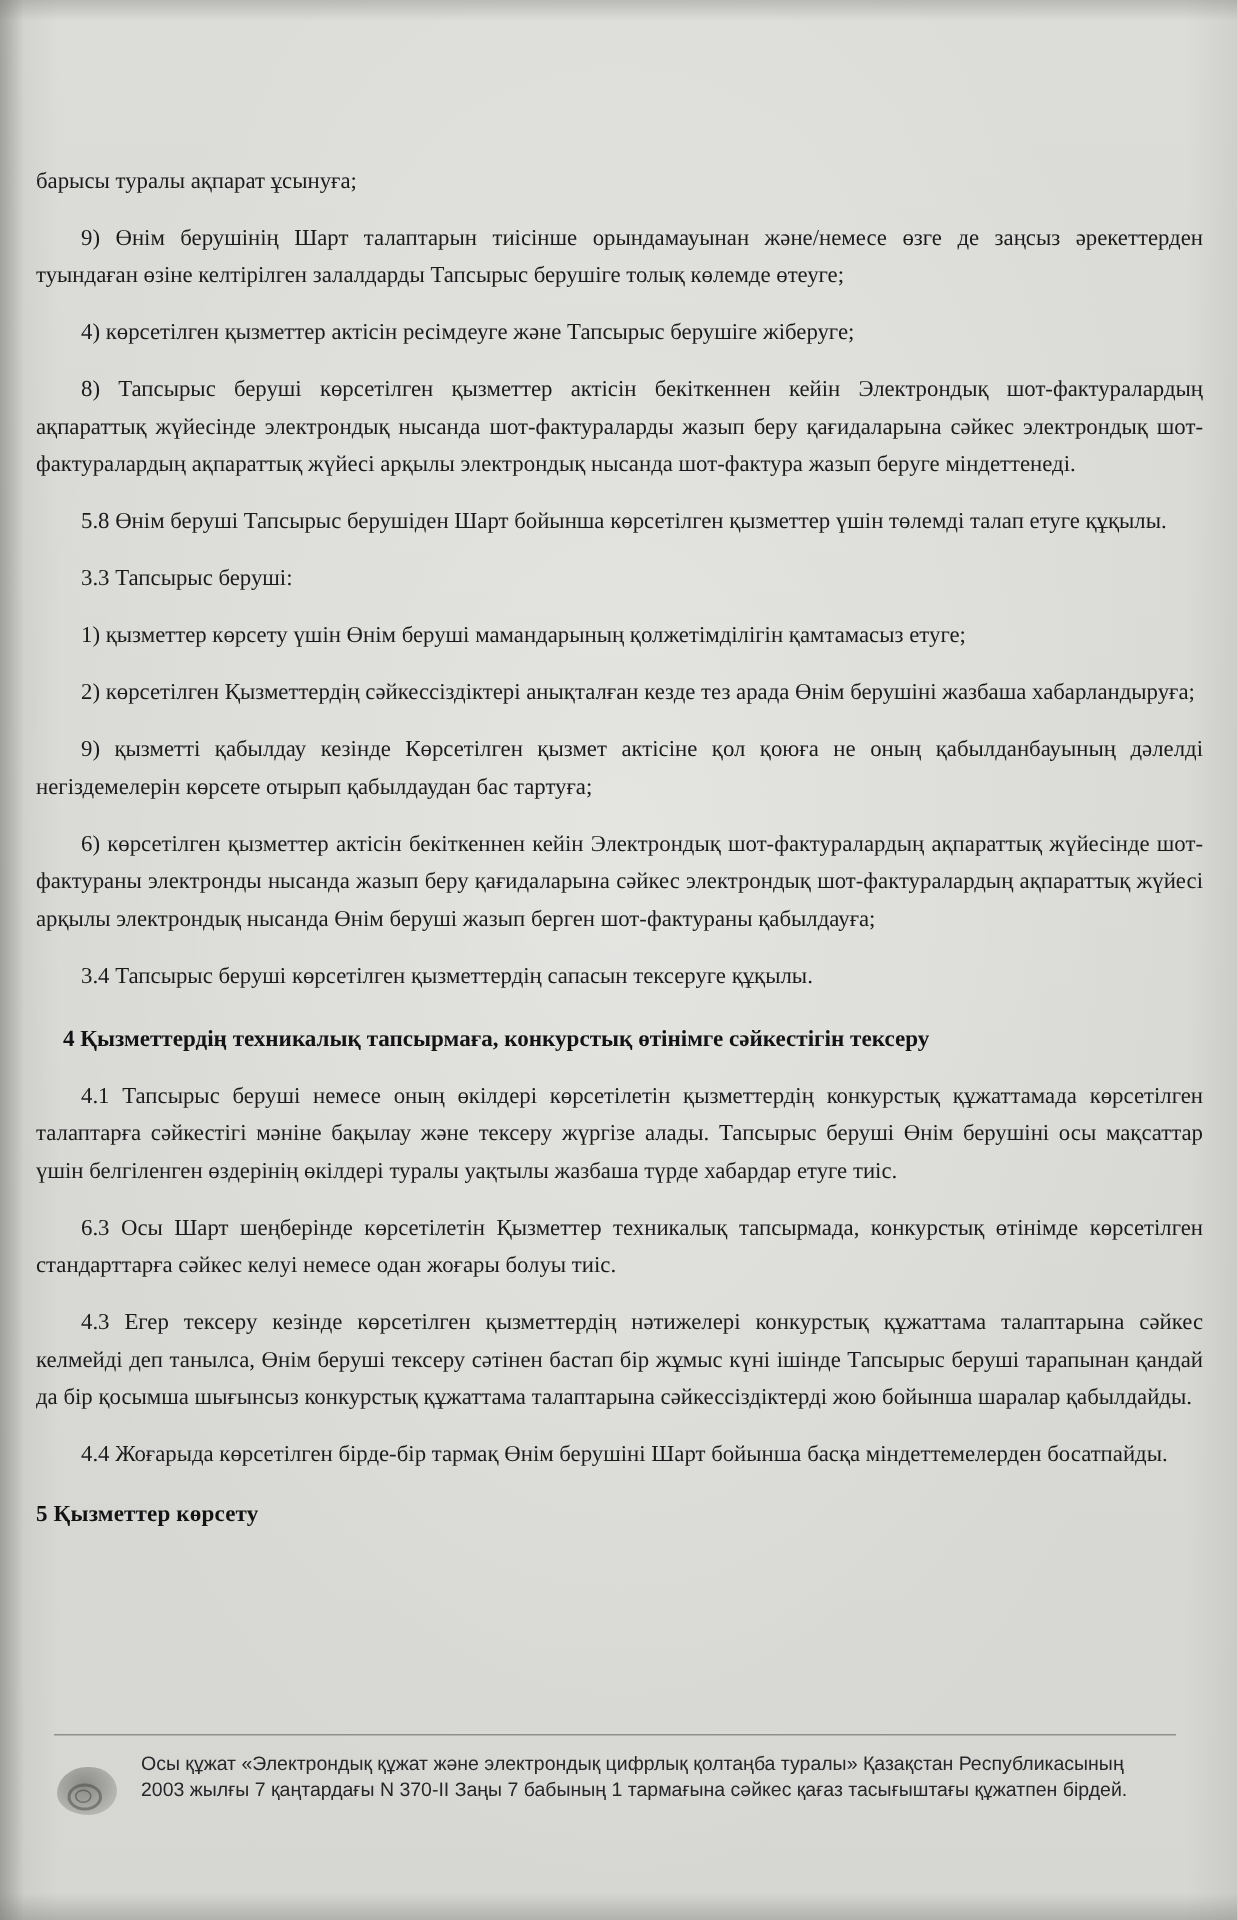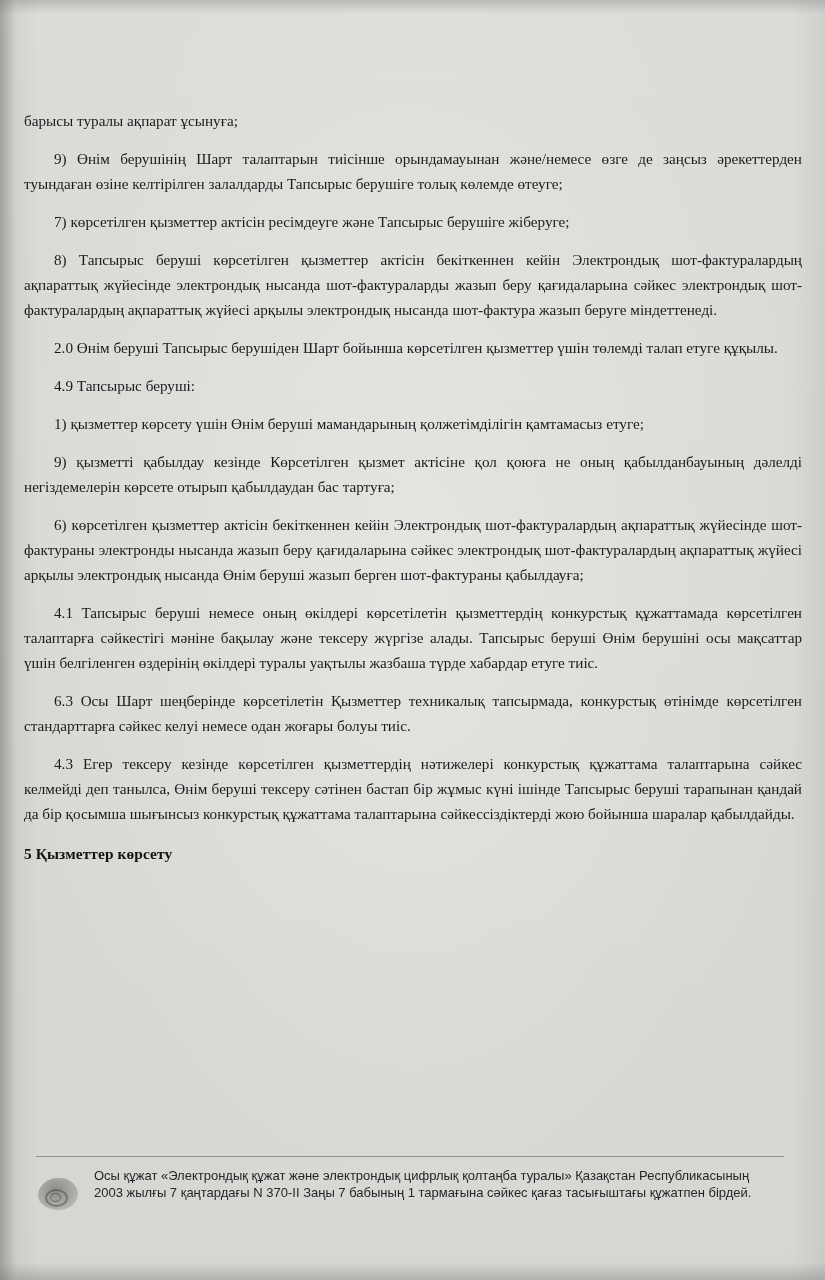--- a/index.html
+++ b/index.html
@@ -161,32 +161,36 @@
 <div id="page">
 
   <div class="edge-shadow-top"></div>
   <div class="edge-shadow-left"></div>
   <div class="edge-shadow-bottom"></div>
 
   <div id="content">
 
     <p class="noindent">барысы туралы ақпарат ұсынуға;</p>
     <p class="indent">9) Өнім берушінің Шарт талаптарын тиісінше орындамауынан және/немесе өзге де заңсыз әрекеттерден туындаған өзіне келтірілген залалдарды Тапсырыс берушіге толық көлемде өтеуге;</p>
-    <p class="indent">7) көрсетілген қызметтер актісін ресімдеуге және Тапсырыс берушіге жіберуге;</p>
+    <p class="indent">4) көрсетілген қызметтер актісін ресімдеуге және Тапсырыс берушіге жіберуге;</p>
     <p class="indent">8) Тапсырыс беруші көрсетілген қызметтер актісін бекіткеннен кейін Электрондық шот-фактуралардың ақпараттық жүйесінде электрондық нысанда шот-фактураларды жазып беру қағидаларына сәйкес электрондық шот-фактуралардың ақпараттық жүйесі арқылы электрондық нысанда шот-фактура жазып беруге міндеттенеді.</p>
-    <p class="indent">2.0 Өнім беруші Тапсырыс берушіден Шарт бойынша көрсетілген қызметтер үшін төлемді талап етуге құқылы.</p>
-    <p class="indent">4.9 Тапсырыс беруші:</p>
+    <p class="indent">5.8 Өнім беруші Тапсырыс берушіден Шарт бойынша көрсетілген қызметтер үшін төлемді талап етуге құқылы.</p>
+    <p class="indent">3.3 Тапсырыс беруші:</p>
     <p class="indent">1) қызметтер көрсету үшін Өнім беруші мамандарының қолжетімділігін қамтамасыз етуге;</p>
+    <p class="indent">2) көрсетілген Қызметтердің сәйкессіздіктері анықталған кезде тез арада Өнім берушіні жазбаша хабарландыруға;</p>
     <p class="indent">9) қызметті қабылдау кезінде Көрсетілген қызмет актісіне қол қоюға не оның қабылданбауының дәлелді негіздемелерін көрсете отырып қабылдаудан бас тартуға;</p>
     <p class="indent">6) көрсетілген қызметтер актісін бекіткеннен кейін Электрондық шот-фактуралардың ақпараттық жүйесінде шот-фактураны электронды нысанда жазып беру қағидаларына сәйкес электрондық шот-фактуралардың ақпараттық жүйесі арқылы электрондық нысанда Өнім беруші жазып берген шот-фактураны қабылдауға;</p>
-
+    <p class="indent tight">3.4 Тапсырыс беруші көрсетілген қызметтердің сапасын тексеруге құқылы.</p>
+
+    <h2 class="heading-left">4 Қызметтердің техникалық тапсырмаға, конкурстық өтінімге сәйкестігін тексеру</h2>
 
     <p class="indent">4.1 Тапсырыс беруші немесе оның өкілдері көрсетілетін қызметтердің конкурстық құжаттамада көрсетілген талаптарға сәйкестігі мәніне бақылау және тексеру жүргізе алады. Тапсырыс беруші Өнім берушіні осы мақсаттар үшін белгіленген өздерінің өкілдері туралы уақтылы жазбаша түрде хабардар етуге тиіс.</p>
     <p class="indent">6.3 Осы Шарт шеңберінде көрсетілетін Қызметтер техникалық тапсырмада, конкурстық өтінімде көрсетілген стандарттарға сәйкес келуі немесе одан жоғары болуы тиіс.</p>
     <p class="indent">4.3 Егер тексеру кезінде көрсетілген қызметтердің нәтижелері конкурстық құжаттама талаптарына сәйкес келмейді деп танылса, Өнім беруші тексеру сәтінен бастап бір жұмыс күні ішінде Тапсырыс беруші тарапынан қандай да бір қосымша шығынсыз конкурстық құжаттама талаптарына сәйкессіздіктерді жою бойынша шаралар қабылдайды.</p>
+    <p class="indent">4.4 Жоғарыда көрсетілген бірде-бір тармақ Өнім берушіні Шарт бойынша басқа міндеттемелерден босатпайды.</p>
 
     <h2 class="heading">5 Қызметтер көрсету</h2>
 
   </div>
 
   <div id="footer">
     <div id="footer-rule"></div>
     <div id="stamp">
       <div class="blob"></div>
       <div class="ring"></div>

